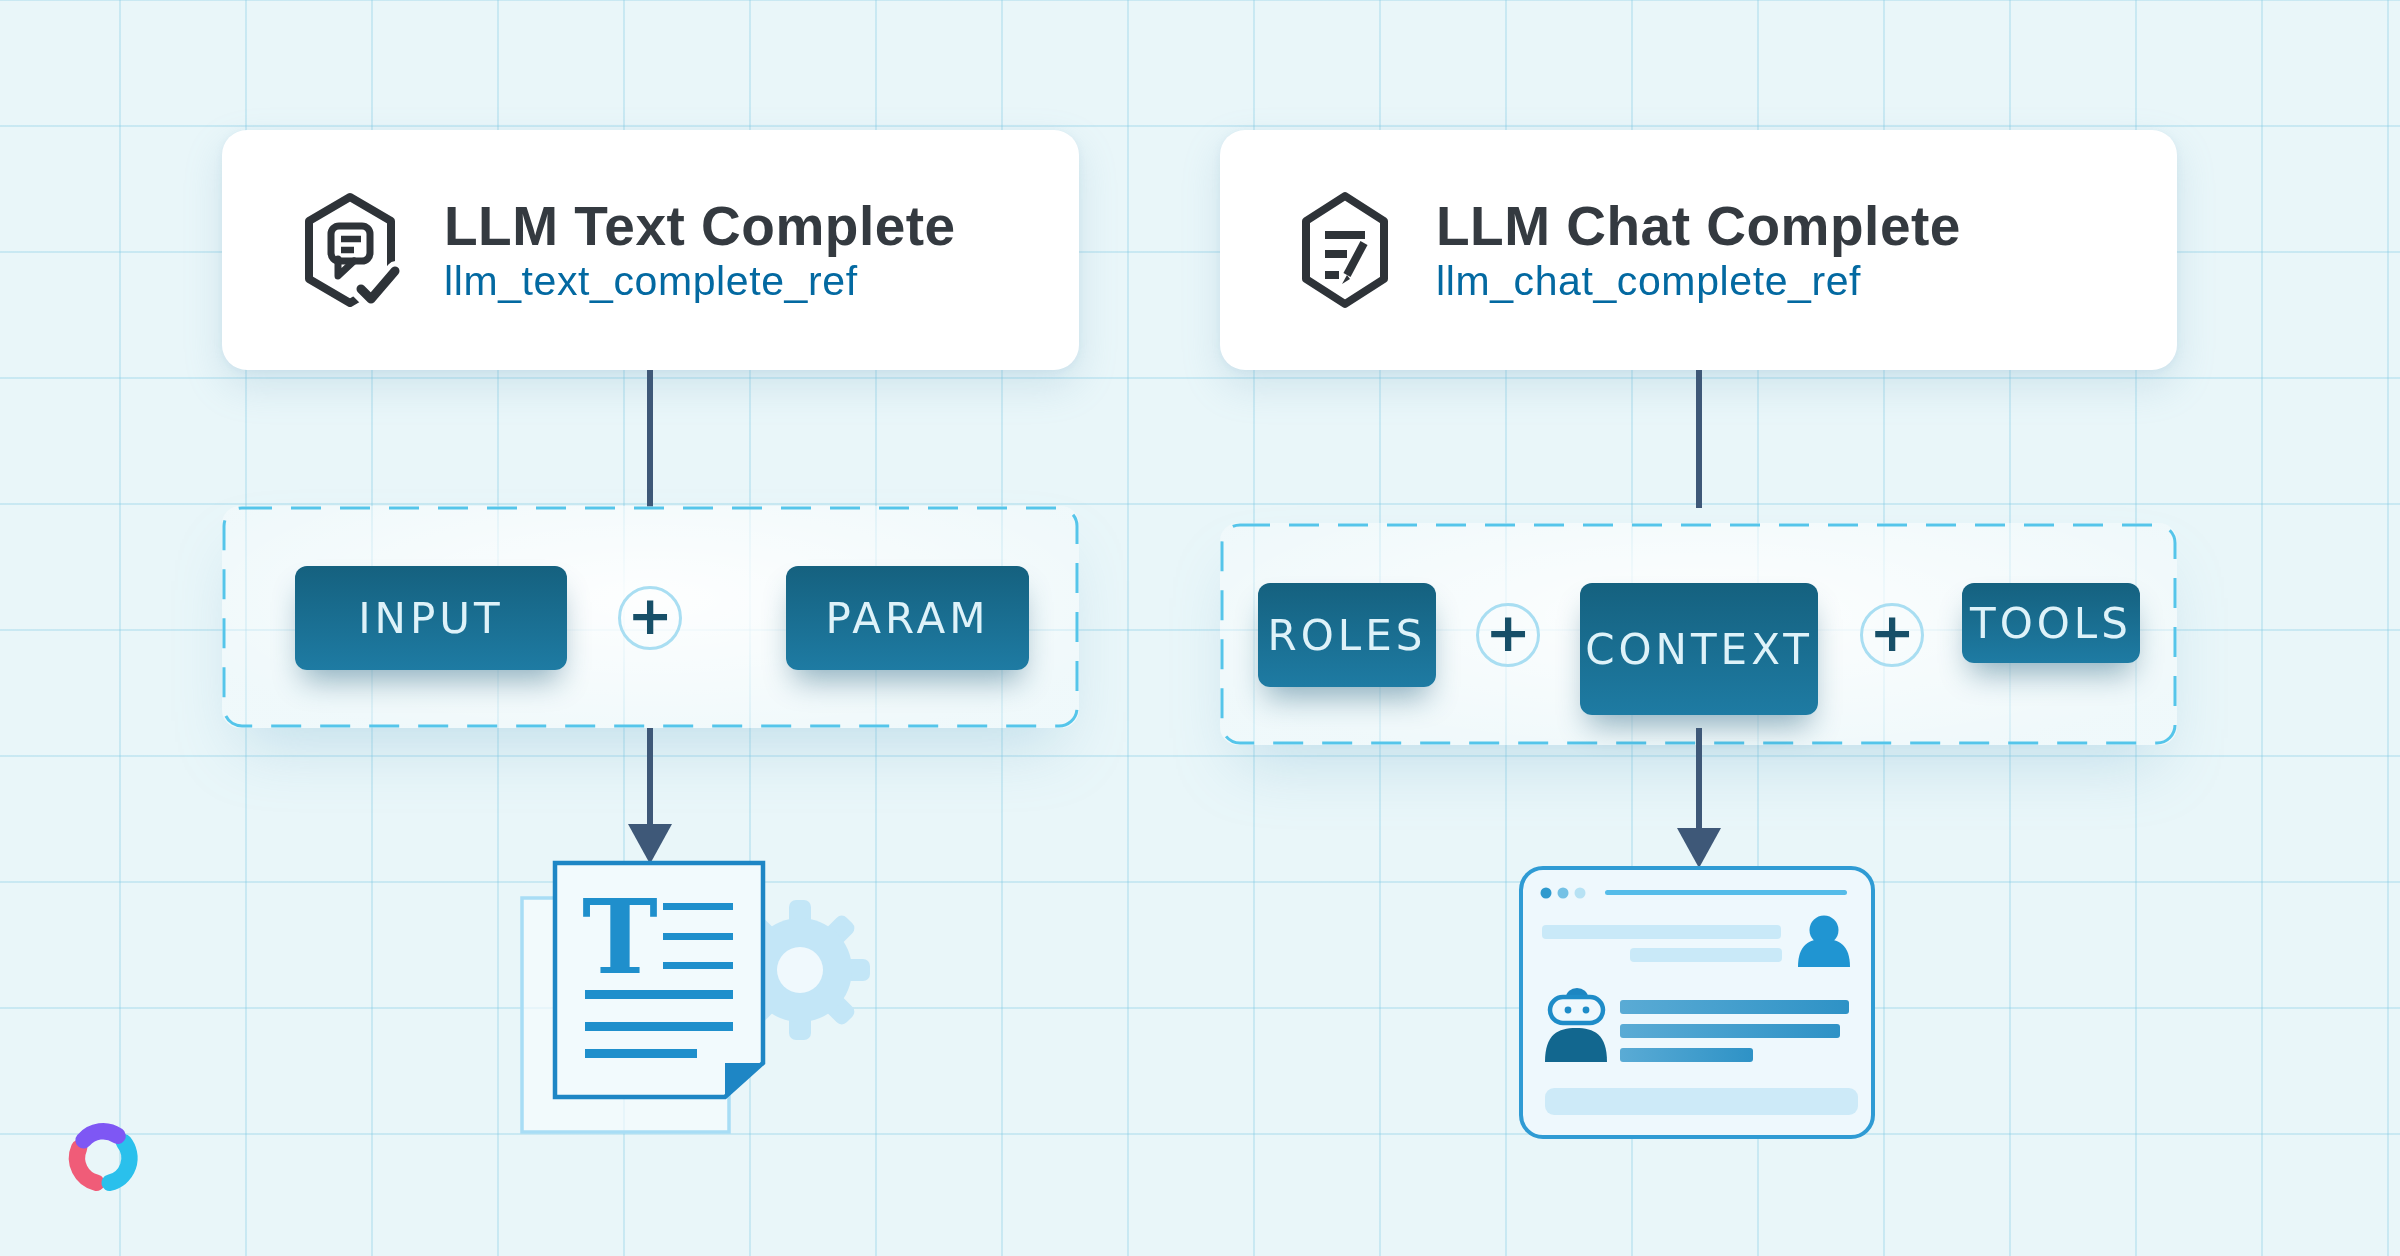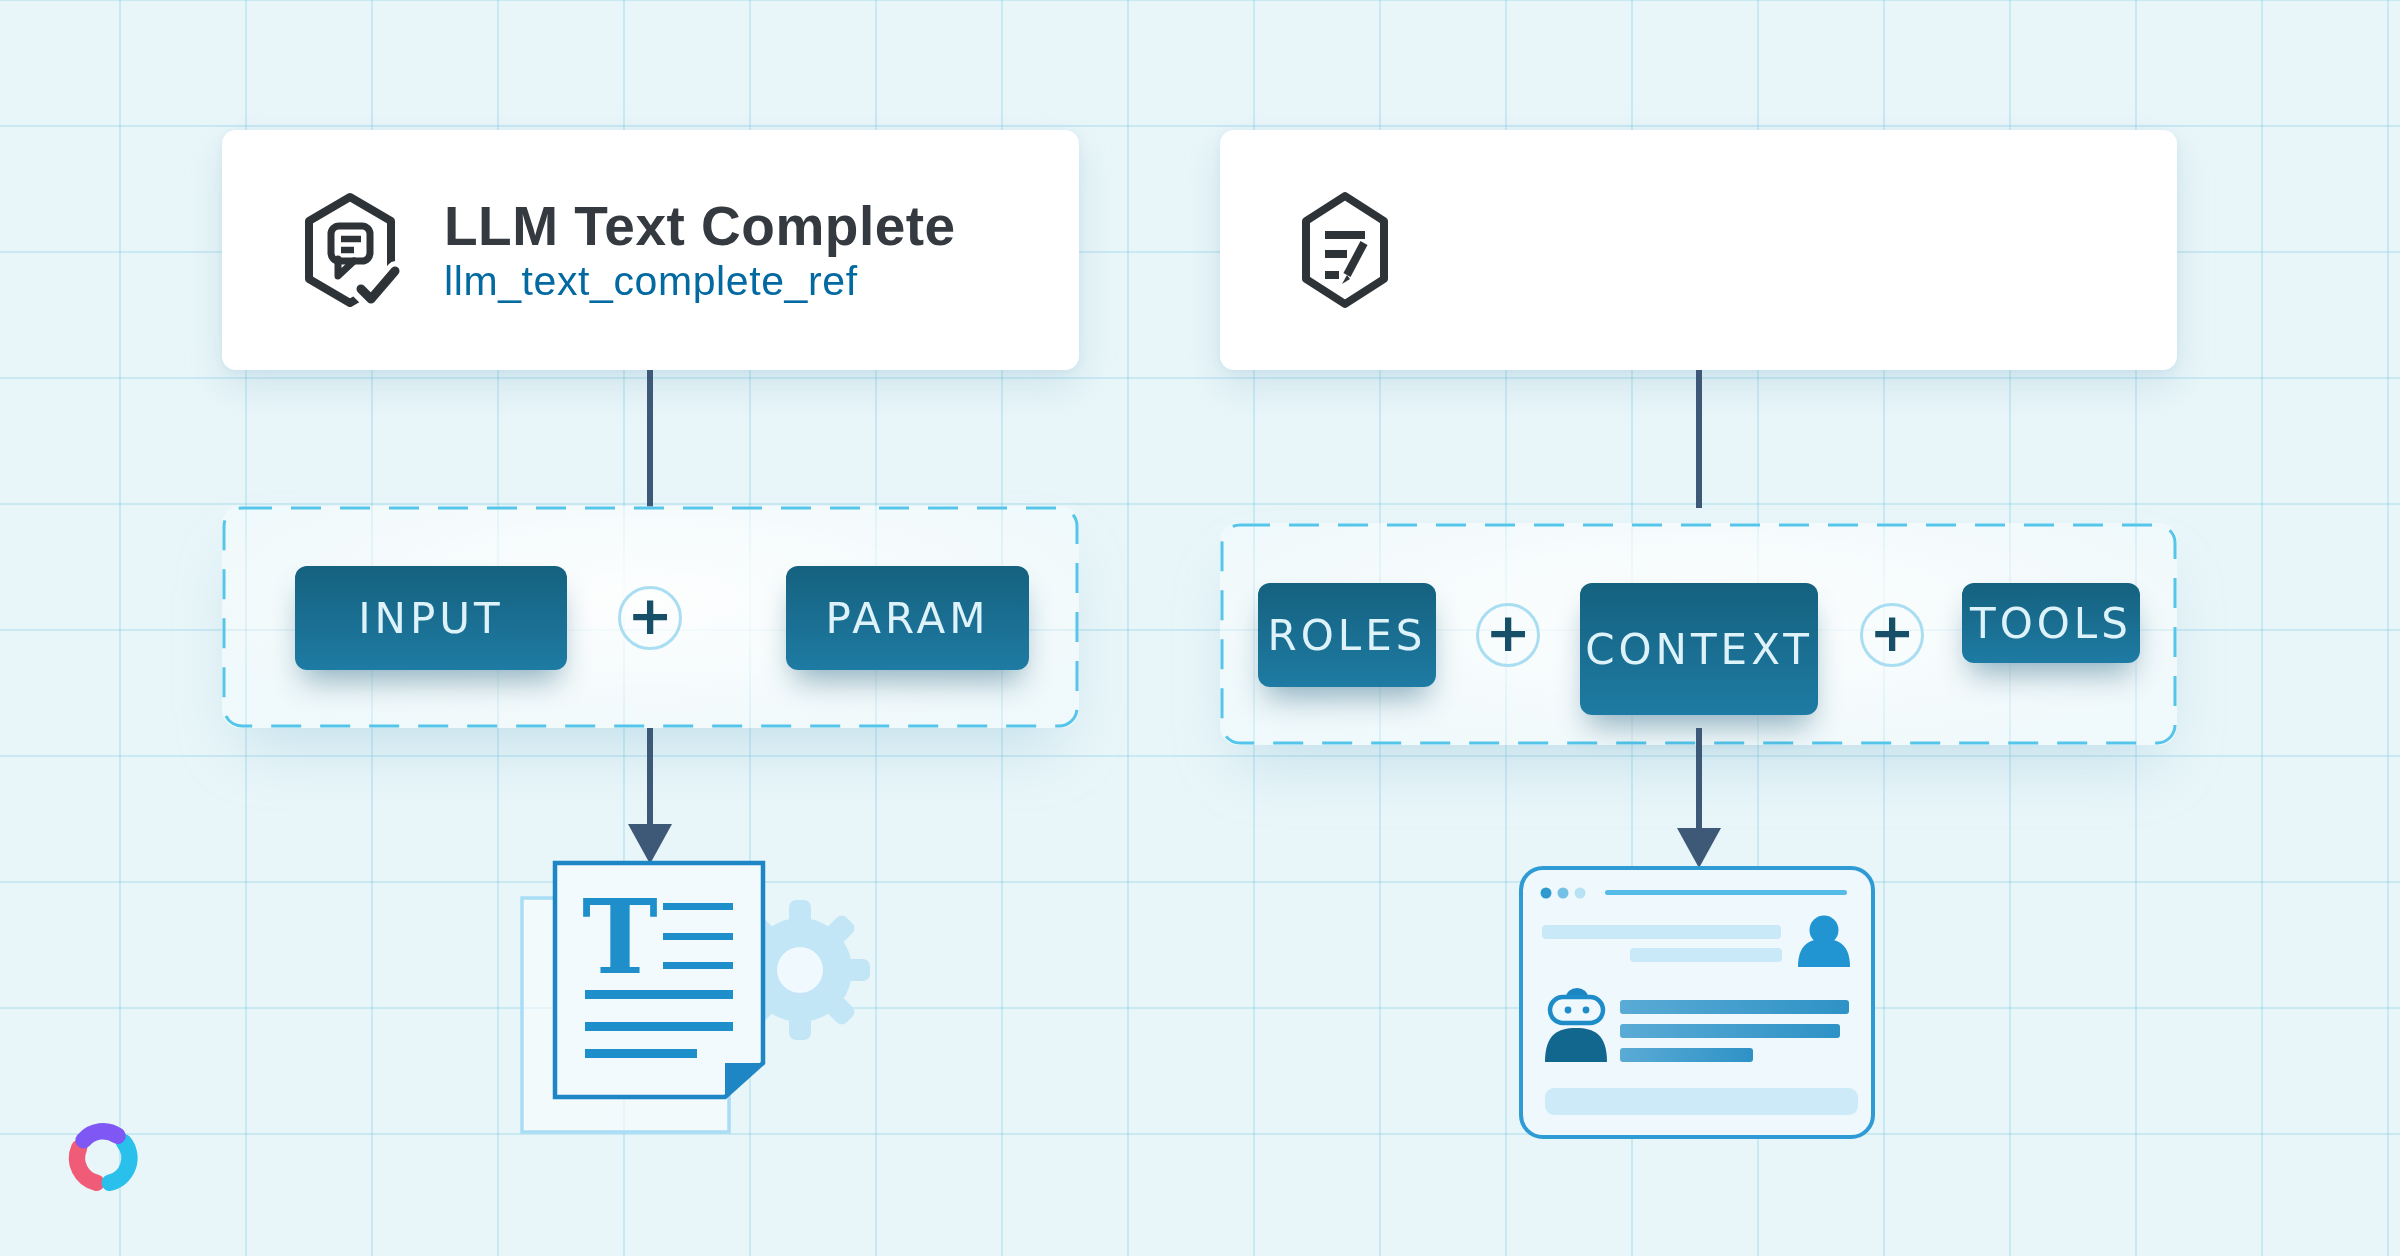--- a/index.html
+++ b/index.html
@@ -8,21 +8,21 @@
     background-color:#e9f6f9;
     background-image:
       linear-gradient(rgba(125,200,226,.30) 2px, transparent 2px),
       linear-gradient(90deg, rgba(125,200,226,.30) 2px, transparent 2px);
     background-size:126px 126px;
     background-position:119px 125px;
     font-family:"Liberation Sans", sans-serif;
   }
   
   .card{
-    position:absolute;background:#ffffff;border-radius:14px;box-sizing:border-box;
+    position:absolute;background:#ffffff;border-radius:25px;box-sizing:border-box;
     display:flex;align-items:center;padding-left:78px;gap:44px;
     box-shadow:0 16px 38px rgba(118,168,194,.22), 0 2px 8px rgba(118,168,194,.12);
   }
   .card-title{font-size:55px;font-weight:600;color:#343a40;letter-spacing:.5px;line-height:1.15;}
   .card-ref{font-size:41px;font-weight:400;color:#0369a1;letter-spacing:.6px;}
   
   .vline{position:absolute;width:6px;background:#3e5878;}
   .arrowhead{position:absolute;width:0;height:0;
     border-left:22px solid transparent;border-right:22px solid transparent;border-top:40px solid #3e5878;}
   
@@ -117,20 +117,24 @@
 
   <div class="card" style="left:1220px;top:130px;width:957px;height:240px;">
     <svg width="94" height="118" viewBox="0 0 94 118" fill="none">
       <path d="M47 5 L86 30 V88 L47 113 L8 88 V30 Z" stroke="#2e3338" stroke-width="8" stroke-linejoin="round"></path>
       <path d="M27 44 H67" stroke="#2e3338" stroke-width="8"></path>
       <path d="M27 63 H49" stroke="#2e3338" stroke-width="8"></path>
       <path d="M27 84 H41" stroke="#2e3338" stroke-width="8"></path>
       <path d="M66 52 L49 84" stroke="#2e3338" stroke-width="8" stroke-linecap="butt"></path>
       <path d="M49 84 L44 93 L52 88 Z" fill="#2e3338"></path>
     </svg>
+    <div>
+      <div class="card-title">LLM Chat Complete</div>
+      <div class="card-ref">llm_chat_complete_ref</div>
+    </div>
   </div>
 
   <div class="vline" style="left:1696px;top:370px;height:138px;"></div>
 
   <div class="group" style="left:1220px;top:506px;width:957px;height:222px;margin-top:17px;">
     <svg class="dash" width="957" height="222" viewBox="0 0 957 222">
       <rect x="2" y="2" width="953" height="218" rx="18" fill="none" stroke="#55c5ea" stroke-width="3" stroke-dasharray="30 19"></rect>
     </svg>
     <div class="chip" style="left:38px;top:60px;width:178px;height:104px;">ROLES</div>
     <div class="plus" style="left:256px;top:80px;">+</div>

